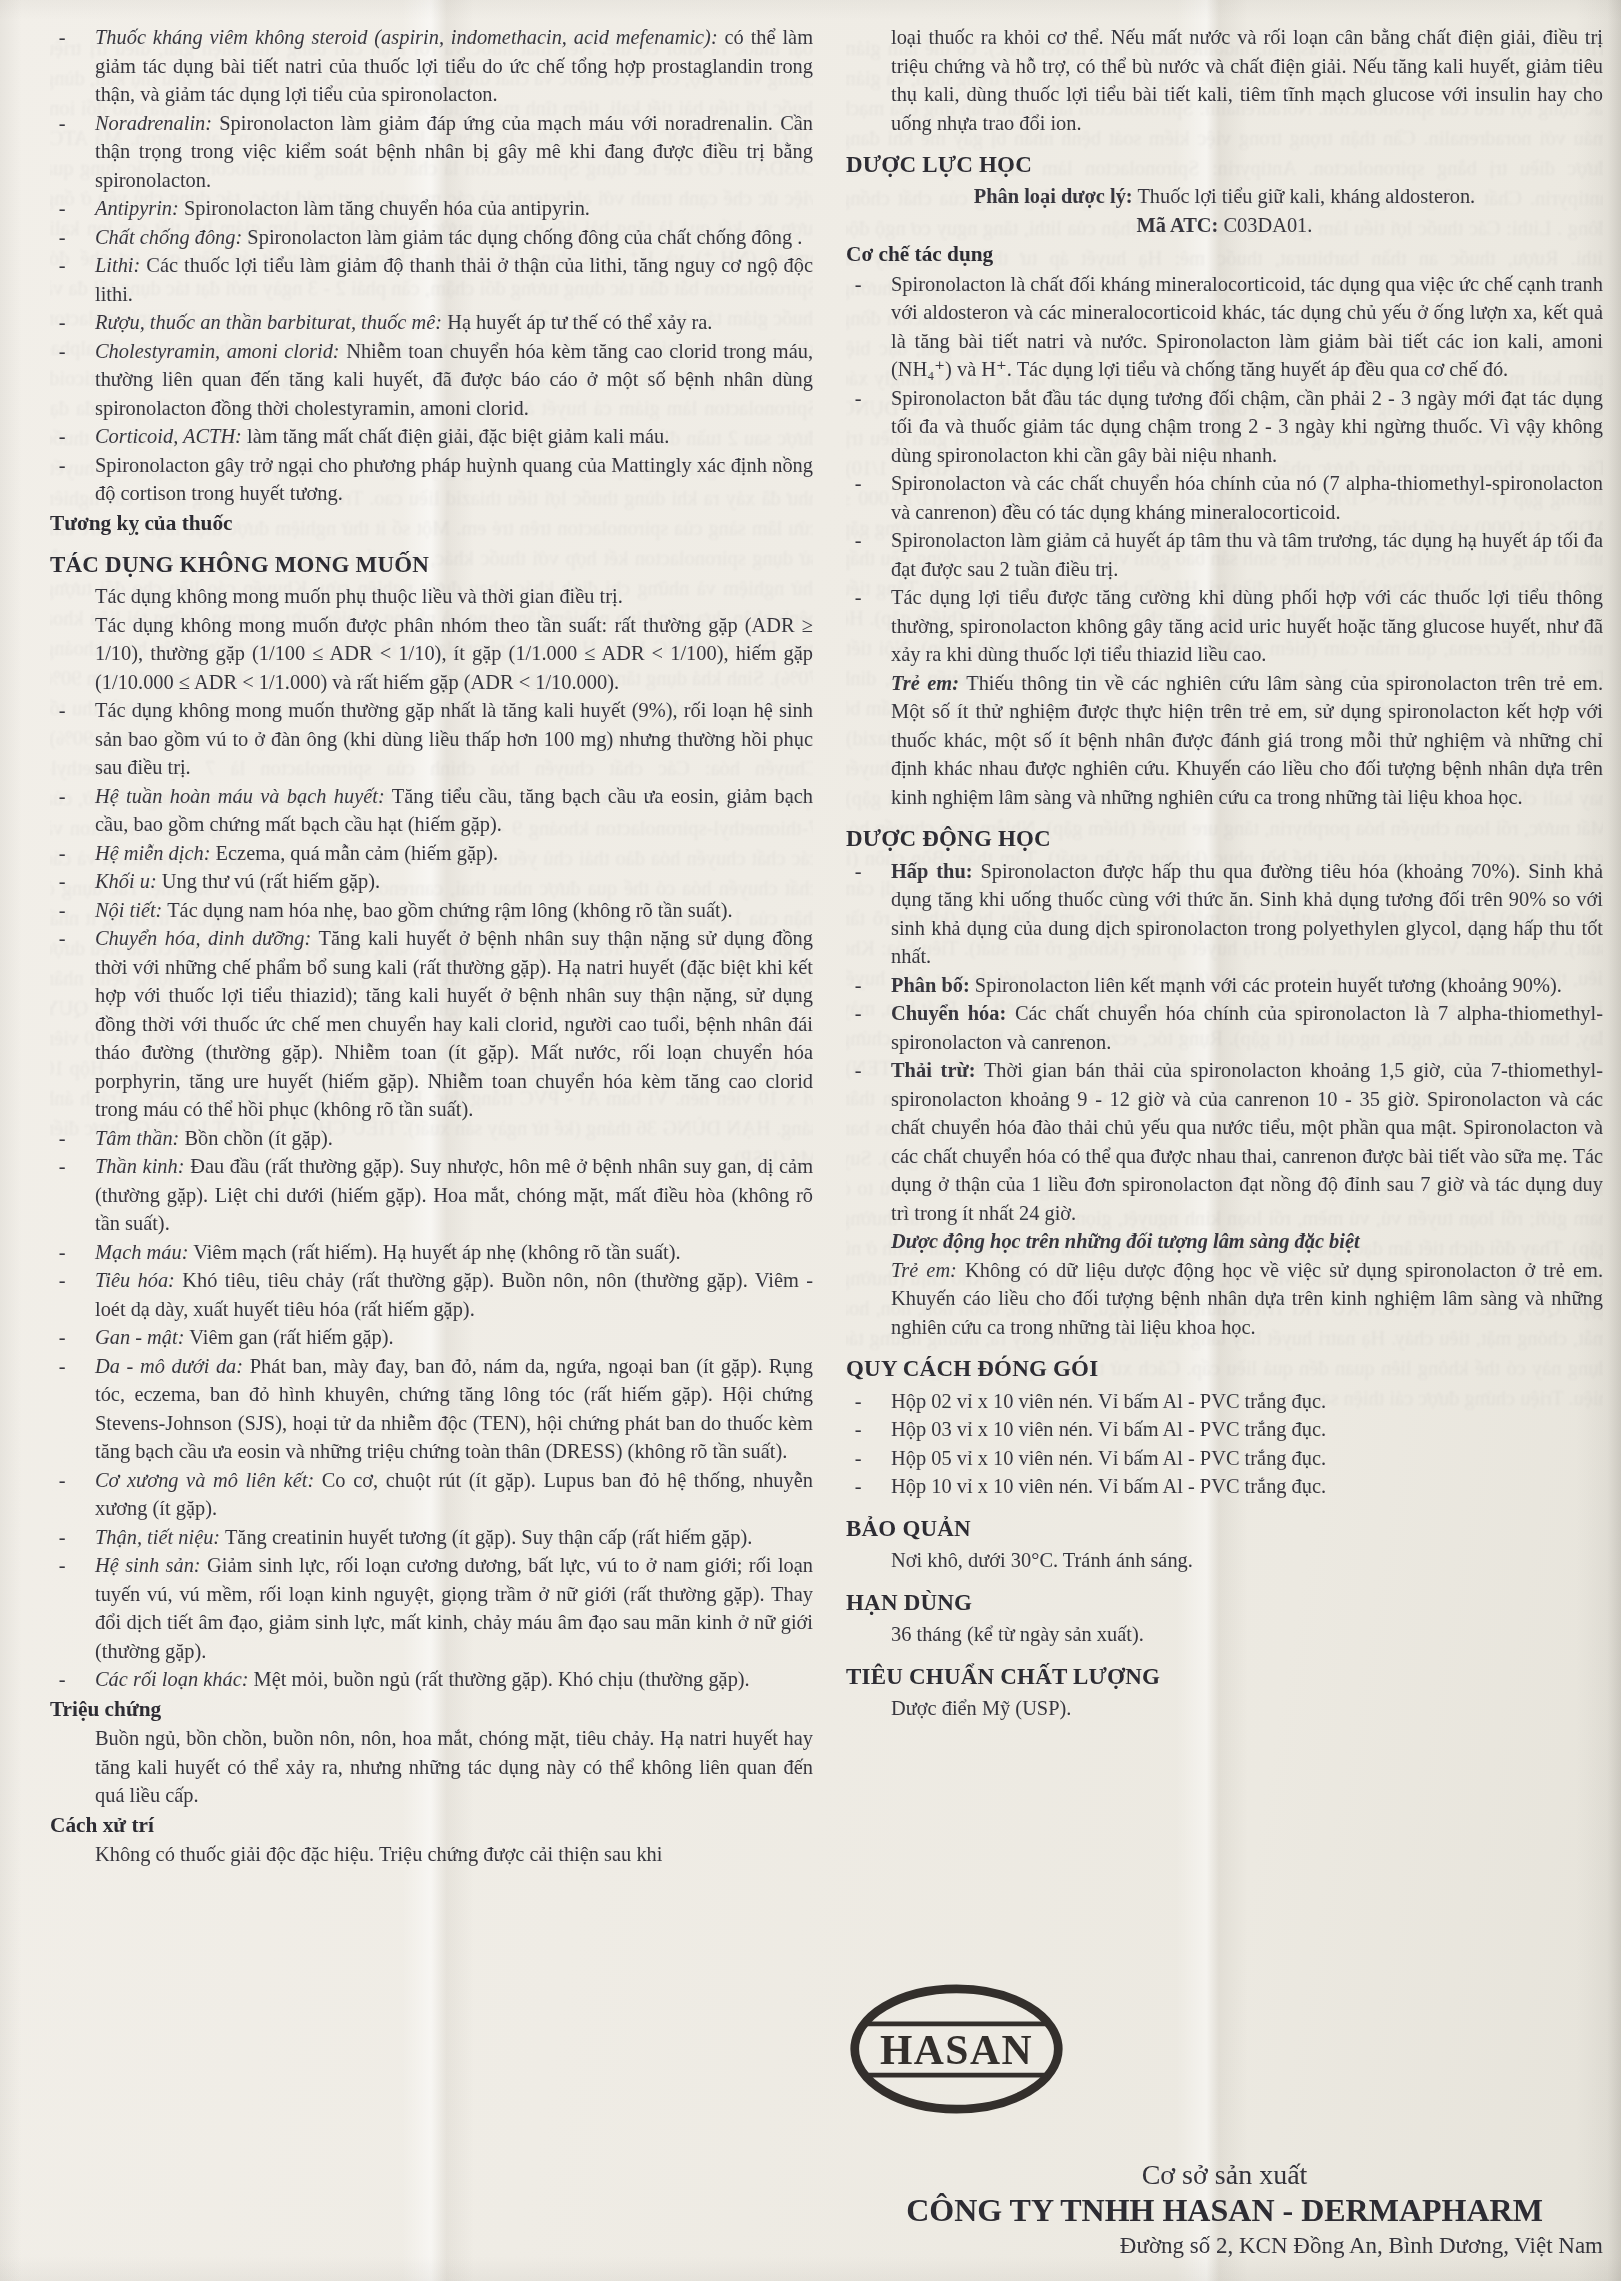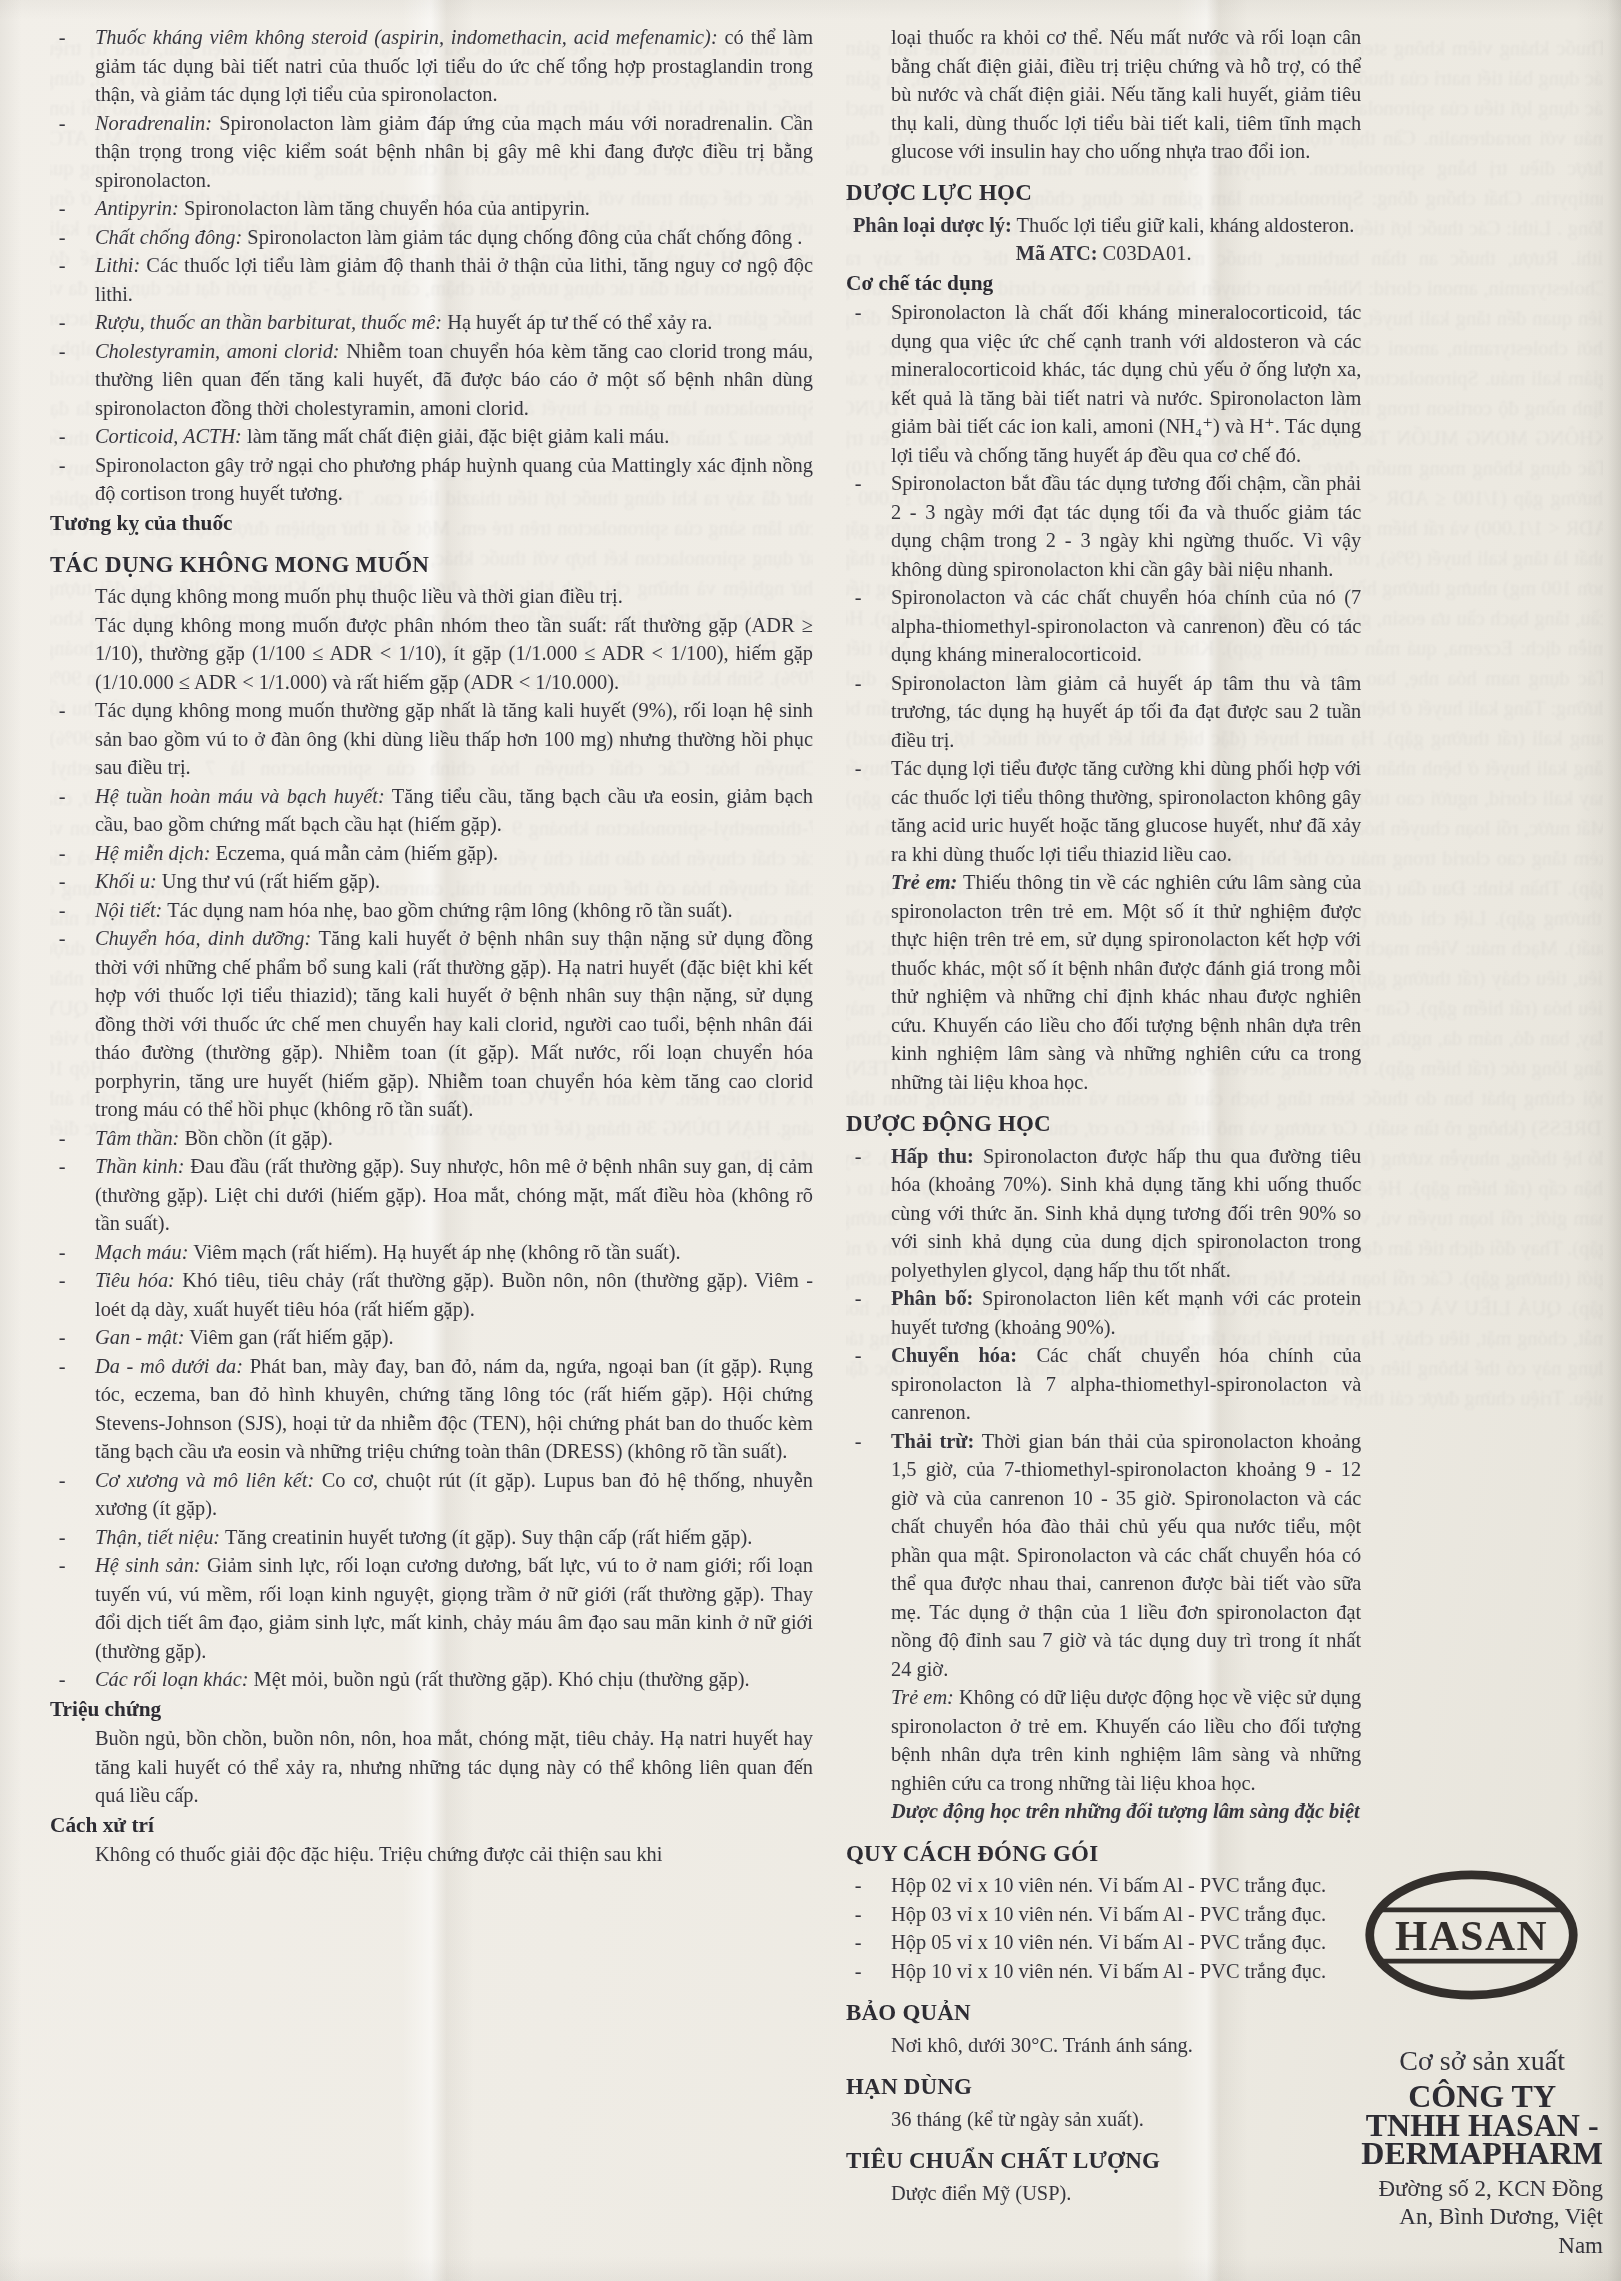--- a/index.html
+++ b/index.html
@@ -20,21 +20,21 @@
       linear-gradient(270deg, rgba(60,55,48,.16) 0, rgba(60,55,48,.05) 13.6px, rgba(0,0,0,0) 45px),
       linear-gradient(180deg, rgba(90,85,75,.05) 0, rgba(0,0,0,0) 19.4px),
       linear-gradient(0deg, rgba(90,85,75,.06) 0, rgba(0,0,0,0) 25px);
   }
   .crease{position:absolute;top:0;bottom:0;width:72px;pointer-events:none;}
   #crease-left{left:402px;background:linear-gradient(90deg,rgba(0,0,0,0) 0%,rgba(255,255,255,.5) 40%,rgba(120,110,95,.08) 62%,rgba(0,0,0,0) 100%);}
   #crease-right{left:1176px;background:linear-gradient(90deg,rgba(0,0,0,0) 0%,rgba(255,255,255,.45) 42%,rgba(120,110,95,.09) 60%,rgba(0,0,0,0) 100%);}
 
   .col{position:absolute;top:23px;bottom:0;overflow:hidden;font-size:20.4px;line-height:28.5px;}
   #col-left{left:50px;width:763px;}
-  #col-right{left:846px;width:757px;display:flex;flex-direction:row;}
+  #col-right{left:846px;width:757px;display:flex;flex-direction:column;}
   .flow{position:relative;z-index:1;}
   .footer{position:relative;z-index:1;margin-top:auto;}
   .ghost{
     position:absolute;left:-5.8px;right:-5.8px;top:9.7px;z-index:0;
     color:#3c3c48;opacity:.055;filter:blur(1px);
     transform:scaleX(-1);
     text-align:justify;font-size:20.4px;line-height:30px;
     pointer-events:none;
   }
   .h{font-size:23px;font-weight:700;color:#2d2c33;margin:12.6px 0 3.9px;letter-spacing:0.2px;line-height:29px;}
@@ -213,22 +213,22 @@
           <div class="btext"><span class="s-b">Phân bố:</span><span> Spironolacton liên kết mạnh với các protein huyết tương (khoảng 90%).</span></div>
         </div>
         <div class="bullet">
           <span class="dash">-</span>
           <div class="btext"><span class="s-b">Chuyển hóa:</span><span>  Các chất chuyển hóa chính của spironolacton là 7 alpha-thiomethyl-spironolacton và canrenon.</span></div>
         </div>
         <div class="bullet">
           <span class="dash">-</span>
           <div class="btext"><span class="s-b">Thải trừ:</span><span> Thời gian bán thải của spironolacton khoảng 1,5 giờ, của 7-thiomethyl-spironolacton khoảng 9 - 12 giờ và của canrenon 10 - 35 giờ. Spironolacton và các chất chuyển hóa đào thải chủ yếu qua nước tiểu, một phần qua mật. Spironolacton và các chất chuyển hóa có thể qua được nhau thai, canrenon được bài tiết vào sữa mẹ. Tác dụng ở thận của 1 liều đơn spironolacton đạt nồng độ đỉnh sau 7 giờ và tác dụng duy trì trong ít nhất 24 giờ.</span></div>
         </div>
+        <div class="para"><span class="s-bi">Dược động học trên những đối tượng lâm sàng đặc biệt</span></div>
         <div class="para"><span class="s-i">Trẻ em:</span><span> Không có dữ liệu dược động học về việc sử dụng spironolacton ở trẻ em. Khuyến cáo liều cho đối tượng bệnh nhân dựa trên kinh nghiệm lâm sàng và những nghiên cứu ca trong những tài liệu khoa học.</span></div>
-        <div class="para"><span class="s-bi">Dược động học trên những đối tượng lâm sàng đặc biệt</span></div>
         <div class="h">QUY CÁCH ĐÓNG GÓI</div>
         <div class="bullet">
           <span class="dash">-</span>
           <div class="btext"><span>Hộp 02 vỉ x 10 viên nén. Vỉ bấm Al - PVC trắng đục.</span></div>
         </div>
         <div class="bullet">
           <span class="dash">-</span>
           <div class="btext"><span>Hộp 03 vỉ x 10 viên nén. Vỉ bấm Al - PVC trắng đục.</span></div>
         </div>
         <div class="bullet">

